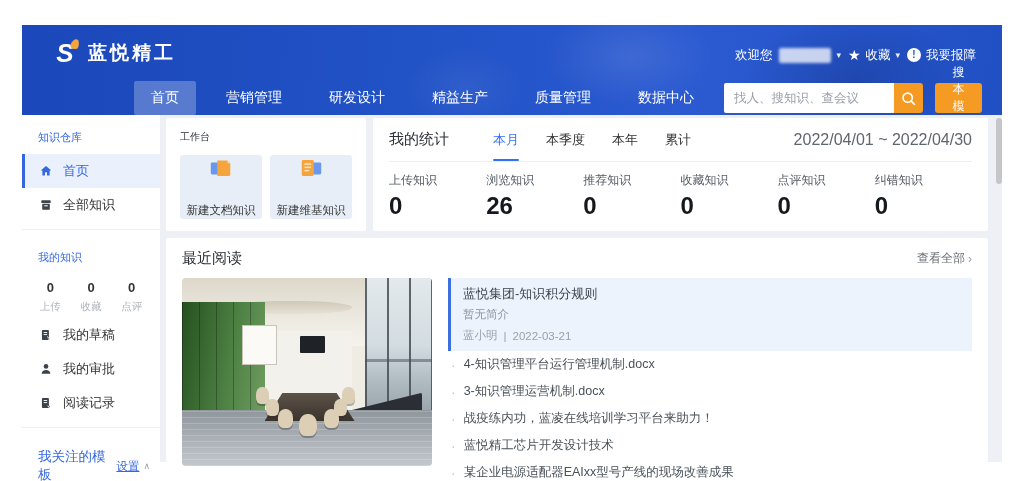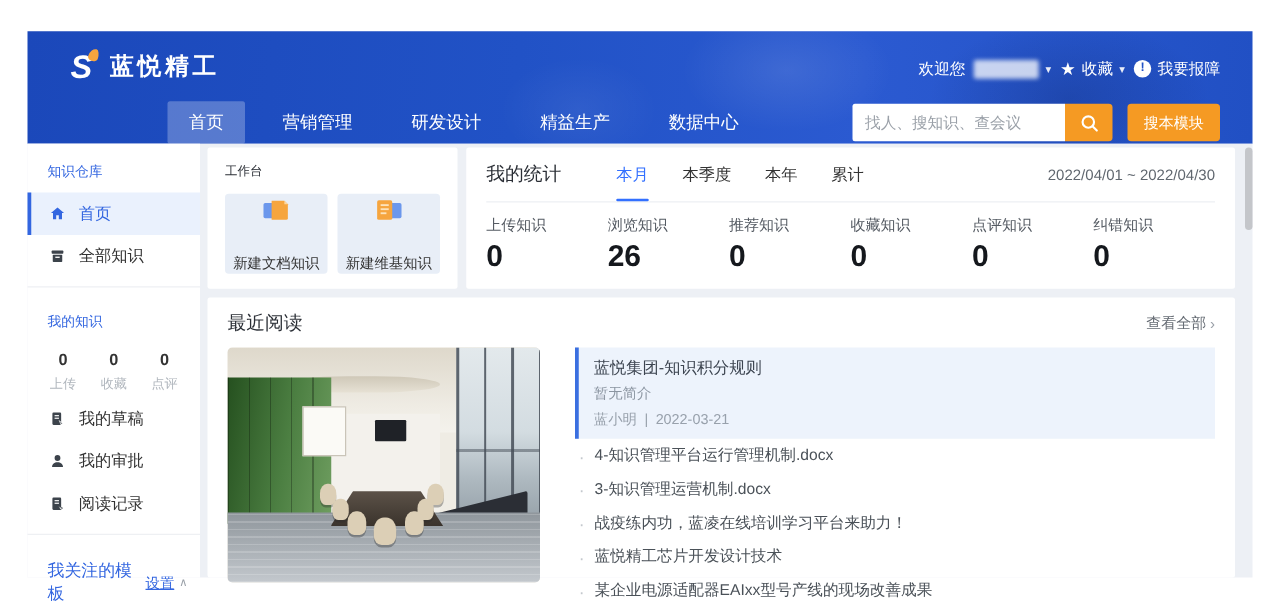--- a/index.html
+++ b/index.html
@@ -71,32 +71,32 @@
   .wb-btn{width:82px;height:64px;background:#e8eef7;border:none;border-radius:3px;display:flex;flex-direction:column;align-items:center;justify-content:space-between;gap:6px;cursor:pointer;font-family:inherit;}
   .wb-btn .lbl{font-size:11.5px;color:#333;}
 
   .stats-card{flex:1;padding:0 16px;min-width:0;}
   .stats-head{display:flex;align-items:center;height:43px;border-bottom:1px solid #edeff3;}
   .stats-title{font-size:15px;color:#2b2f36;}
   .tabs{display:flex;gap:27px;margin-left:44px;height:100%;}
   .tab{font-size:13px;color:#333;position:relative;display:flex;align-items:center;cursor:pointer;}
   .tab.active{color:#3370ff;text-align:right;}
   .tab.active::after{content:'';position:absolute;bottom:0;left:50%;transform:translateX(-50%);width:26px;height:2px;background:#3370ff;border-radius:1px;}
-  .date-range{margin-left:auto;font-size:12px;color:#5f666e;}
+  .date-range{margin-left:auto;font-size:16px;color:#5f666e;}
   .metrics{display:flex;padding-top:10px;}
   .metric{width:16.66%;}
   .metric .l{font-size:12px;color:#555b63;}
   .metric .v{font-size:24px;color:#15181d;font-weight:bold;margin-top:3px;}
 
   .reading-card{margin-top:7px;flex:1;padding:11px 16px;display:flex;flex-direction:column;min-height:0;}
   .reading-head{display:flex;align-items:center;justify-content:space-between;}
   .reading-title{font-size:15px;color:#2b2f36;}
   .view-all{font-size:12px;color:#666c74;display:flex;align-items:center;gap:3px;cursor:pointer;}
   .view-all .ch{color:#9aa0a8;font-size:12px;}
-  .reading-body{display:flex;gap:28px;margin-top:10px;flex:1;min-height:0;}
+  .reading-body{display:flex;gap:16px;margin-top:10px;flex:1;min-height:0;}
   .room-img{width:250px;height:188px;border-radius:4px;position:relative;overflow:hidden;flex-shrink:0;background:#efece4;cursor:pointer;}
   .reading-list{flex:1;min-width:0;}
   .featured{background:#edf3fc;border-left:3px solid #3a6fe0;padding:7px 12px 8px;cursor:pointer;}
   .featured .ft{font-size:13px;color:#3c4450;}
   .featured .fd{font-size:11.5px;color:#8b95a1;margin-top:4px;}
   .featured .fm{font-size:11.5px;color:#98a1ac;margin-top:6px;display:flex;gap:6px;align-items:center;}
   .read-item{font-size:12.5px;color:#4a5158;height:27px;display:flex;align-items:center;gap:8px;padding-left:3px;cursor:pointer;}
   .read-item .bullet{color:#c3c8cd;font-size:14px;line-height:1;}
 
   .scroll-thumb{position:absolute;left:996px;top:118px;width:6px;height:66px;background:#c4c6ca;border-radius:3px;}
@@ -157,20 +157,21 @@
           <span class="excl-circle">!</span>
           <span>我要报障</span>
         </span>
       </div>
     </div>
     <div class="nav-row">
       <div class="nav-item active">首页</div>
       <div class="nav-item">营销管理</div>
       <div class="nav-item">研发设计</div>
       <div class="nav-item">精益生产</div>
+      <div class="nav-item">质量管理</div>
       <div class="nav-item">数据中心</div>
       <div class="search-box">
         <input class="search-input" type="text" placeholder="找人、搜知识、查会议" style="">
         <button class="search-btn">
           <svg width="17" height="17" viewBox="0 0 20 20">
             <circle cx="9" cy="9" r="5.4" fill="none" stroke="#ffffff" stroke-width="2"></circle>
             <line x1="13.2" y1="13.2" x2="17" y2="17" stroke="#ffffff" stroke-width="2" stroke-linecap="round"></line>
           </svg>
         </button>
         <button class="module-btn">搜本模块</button>

